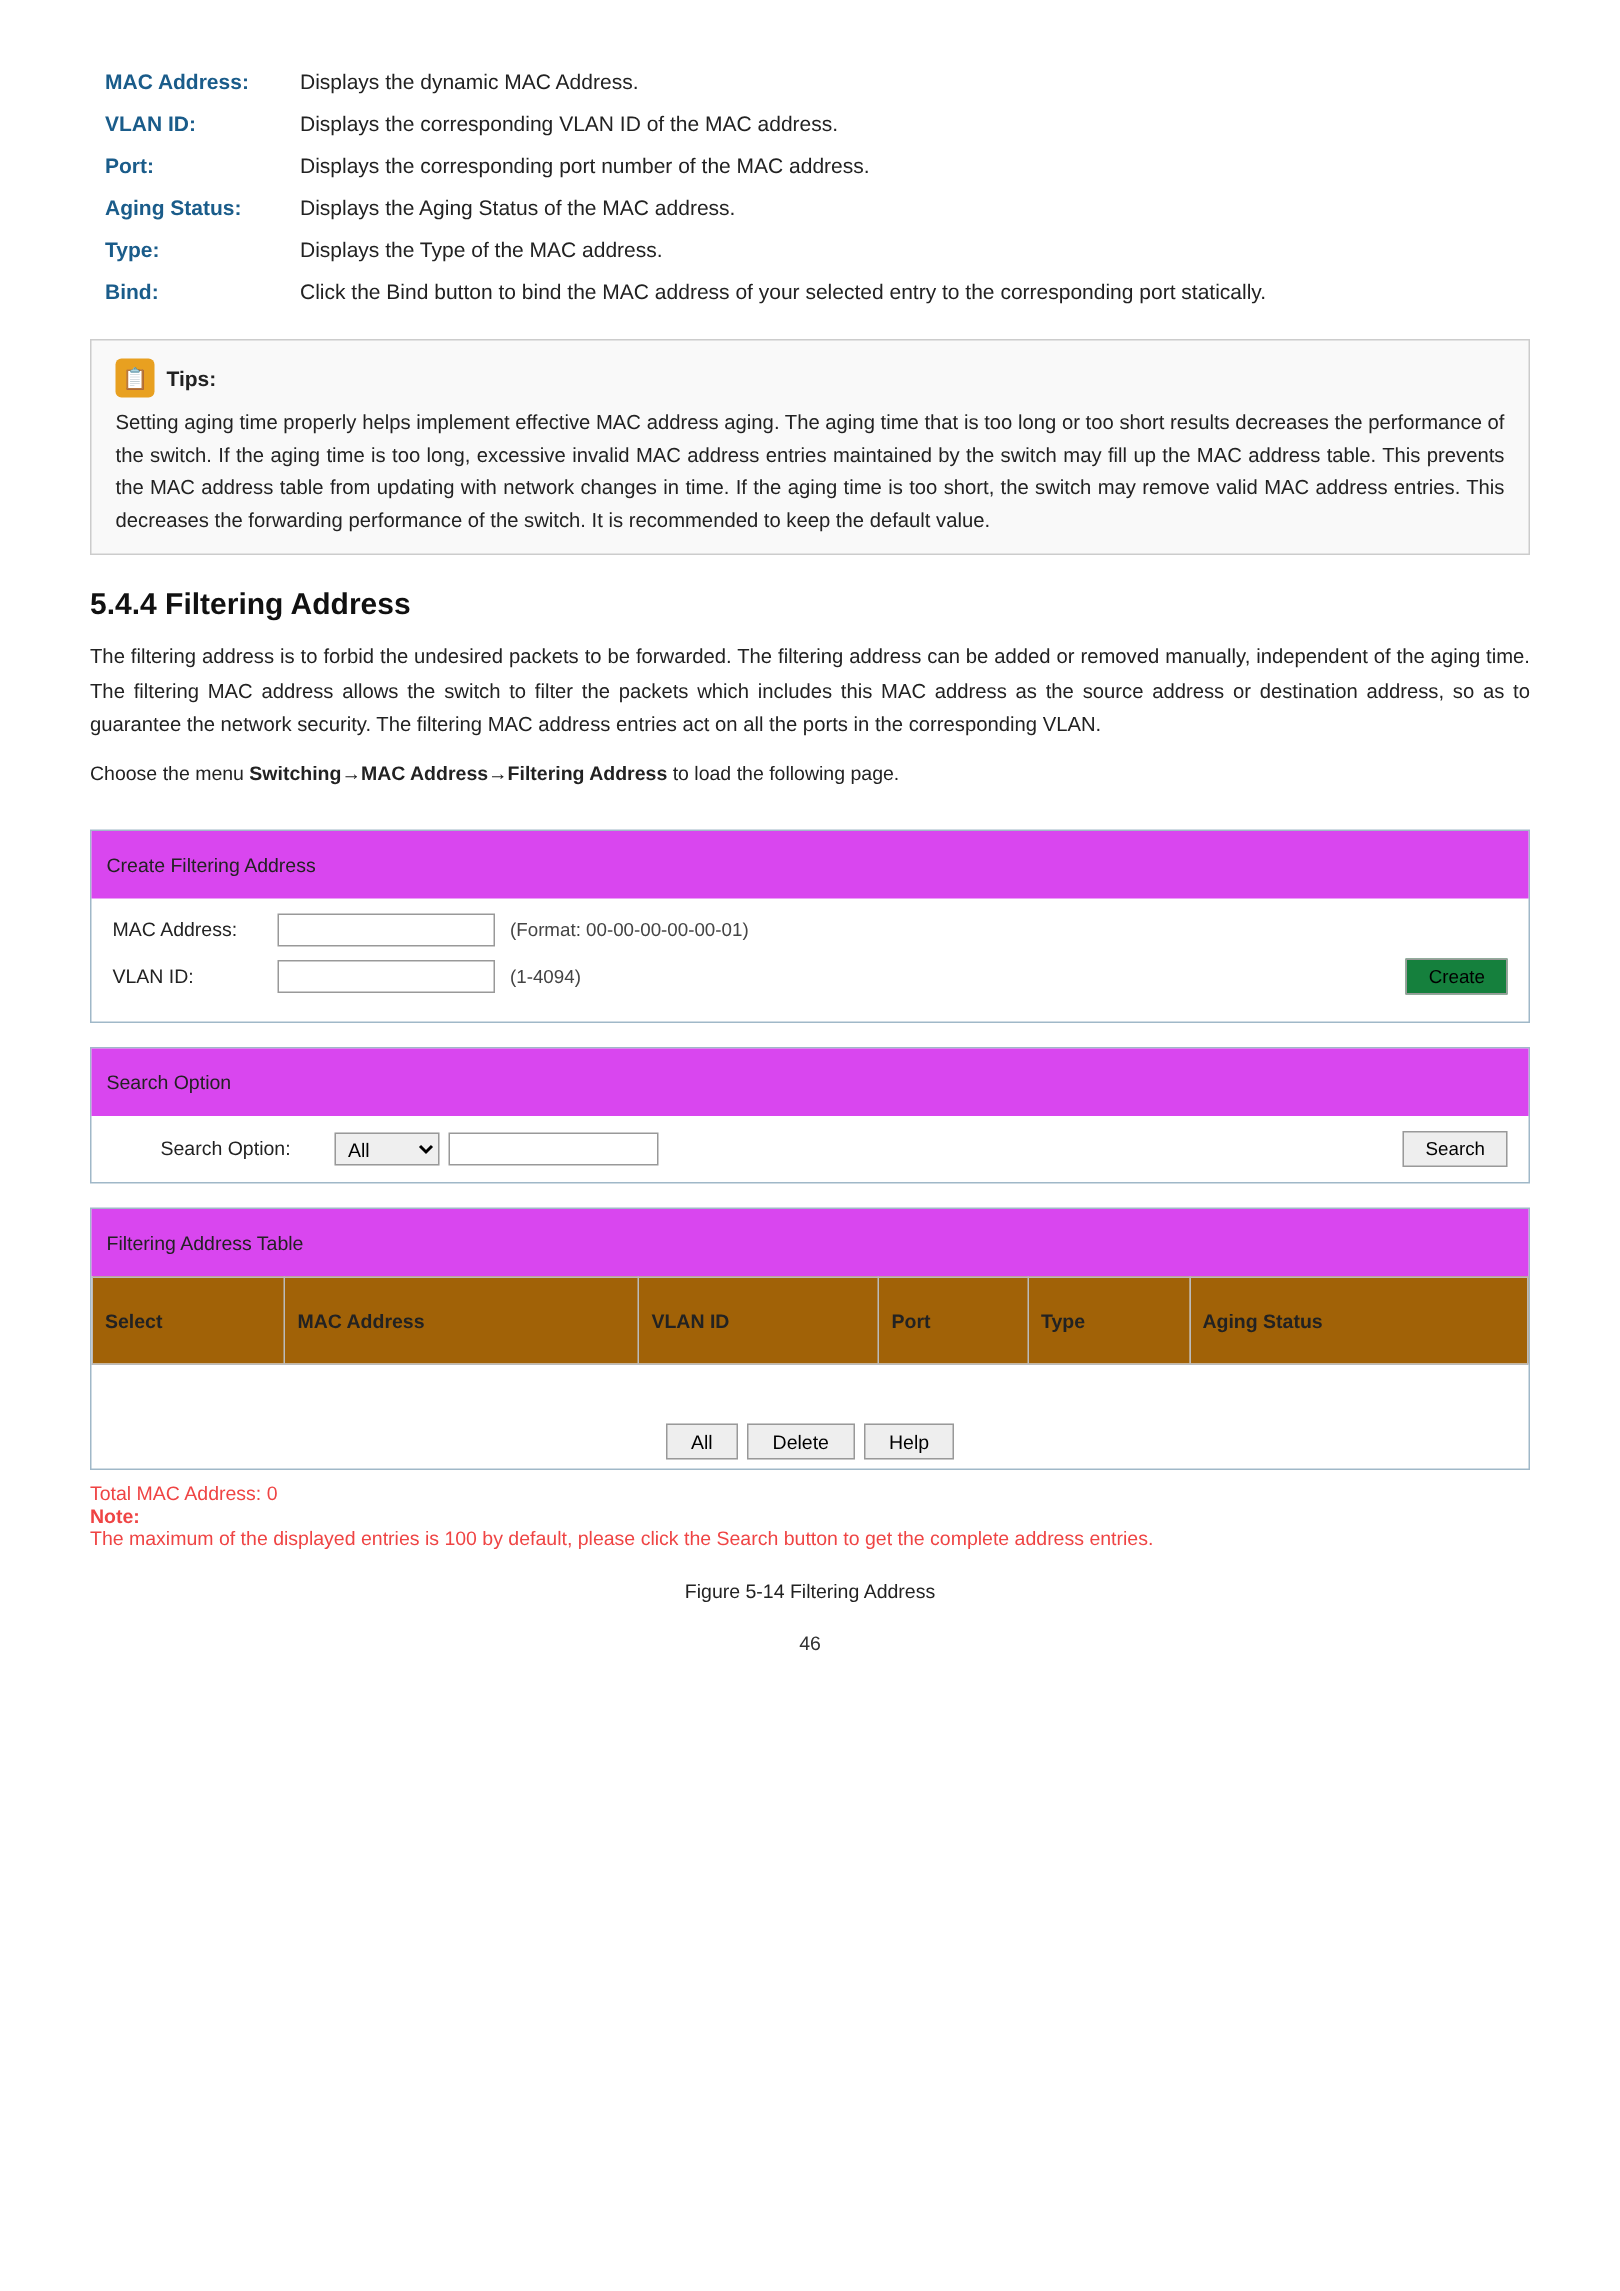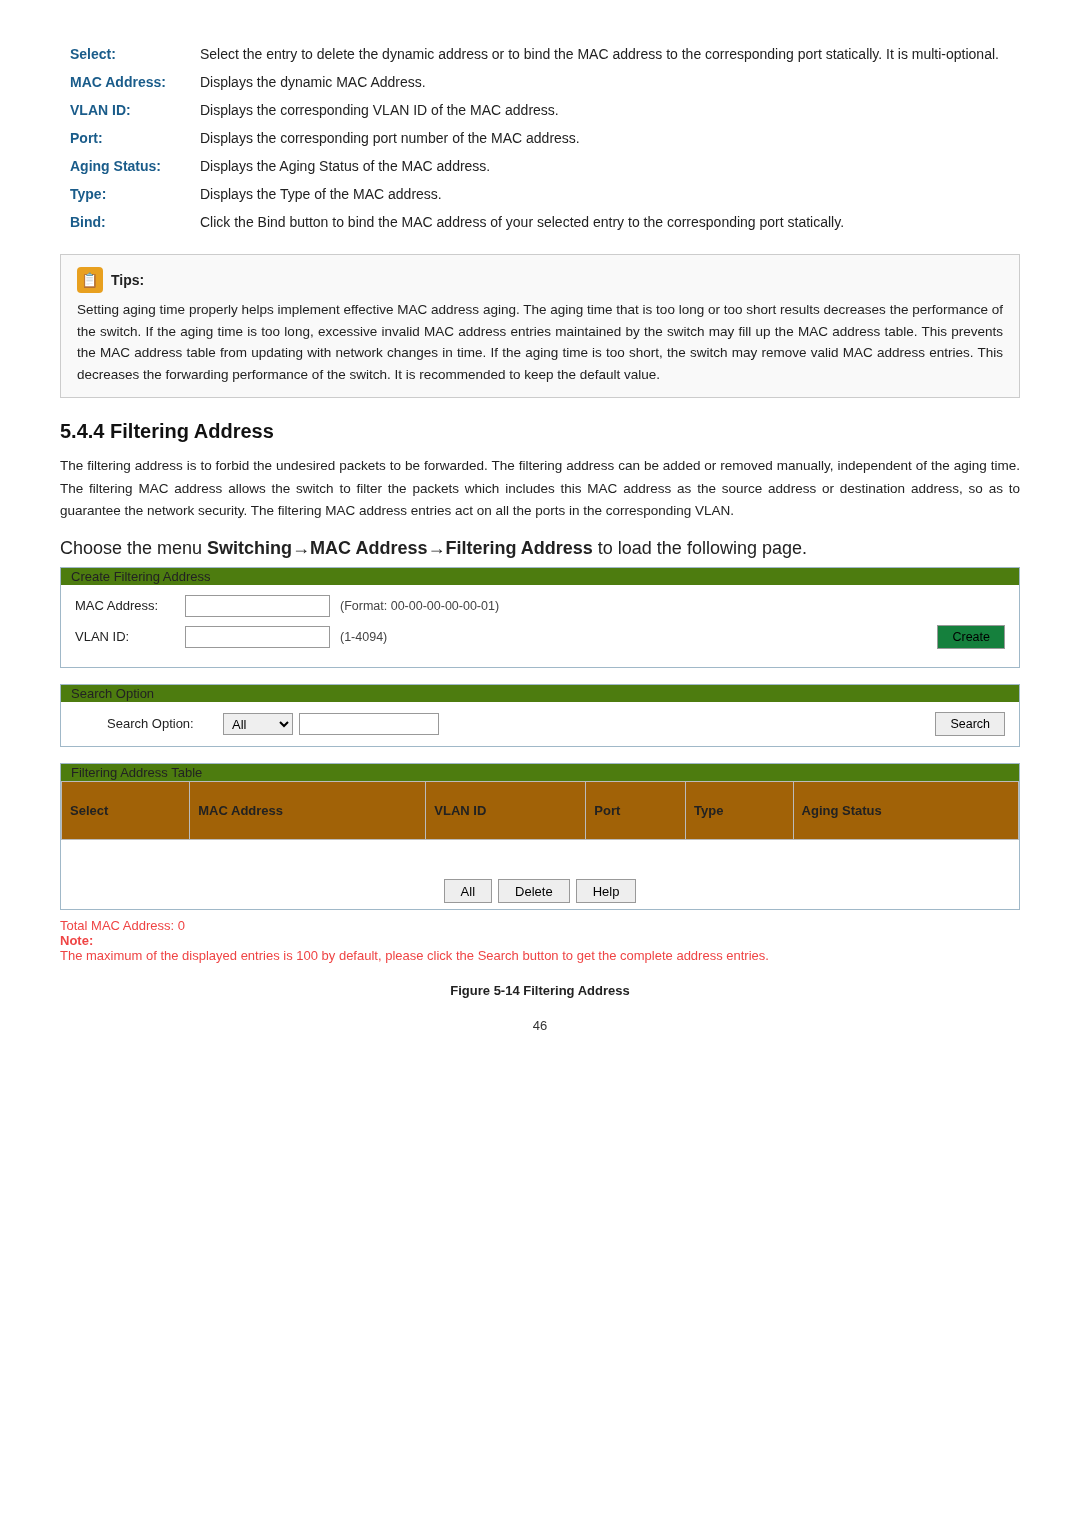--- a/index.html
+++ b/index.html
@@ -72,36 +72,36 @@
       margin-bottom: 12px;
       color: #111;
     }
     .section-intro {
       font-size: 13.5px;
       line-height: 1.65;
       text-align: justify;
       margin-bottom: 12px;
     }
     .menu-instruction {
-      font-size: 18px;
-      margin-bottom: 4px;
+      font-size: 13px;
+      margin-bottom: 26px;
       line-height: 1.6;
     }
     .menu-instruction b {
       font-weight: bold;
     }
 
     
     .panel {
       border: 1px solid #a0b8c8;
       margin-bottom: 0;
     }
     .panel-header {
-      background: #4d7c0f;
-      padding: 1px 10px;
+      background: #d946ef;
+      padding: 15px 10px;
       font-size: 13px;
       font-weight: normal;
       color: #222;
     }
     .panel-body {
       padding: 10px 14px;
     }
 
     
     .form-row {
@@ -215,21 +215,20 @@
     .footer-note .note-bold {
       font-weight: bold;
     }
 
     
     .figure-caption {
       text-align: center;
       font-size: 13px;
       margin-top: 20px;
       margin-bottom: 10px;
-      font-weight: bold;
     }
 
     
     .page-number {
       text-align: center;
       font-size: 13px;
       margin-top: 20px;
       color: #333;
     }
 
@@ -239,24 +238,20 @@
     }
   </style>
 </head>
 <body>
 
 
 
 
 <table class="def-table">
   <tbody id="def-rows">
-      <tr>
-      <td class="def-label">Select:</td>
-      <td class="def-value">Select the entry to delete the dynamic address or to bind the MAC address to the corresponding port statically. It is multi-optional.</td>
-    </tr>
       <tr>
       <td class="def-label">MAC Address:</td>
       <td class="def-value">Displays the dynamic MAC Address.</td>
     </tr>
       <tr>
       <td class="def-label">VLAN ID:</td>
       <td class="def-value">Displays the corresponding VLAN ID of the MAC address.</td>
     </tr>
       <tr>
       <td class="def-label">Port:</td>

